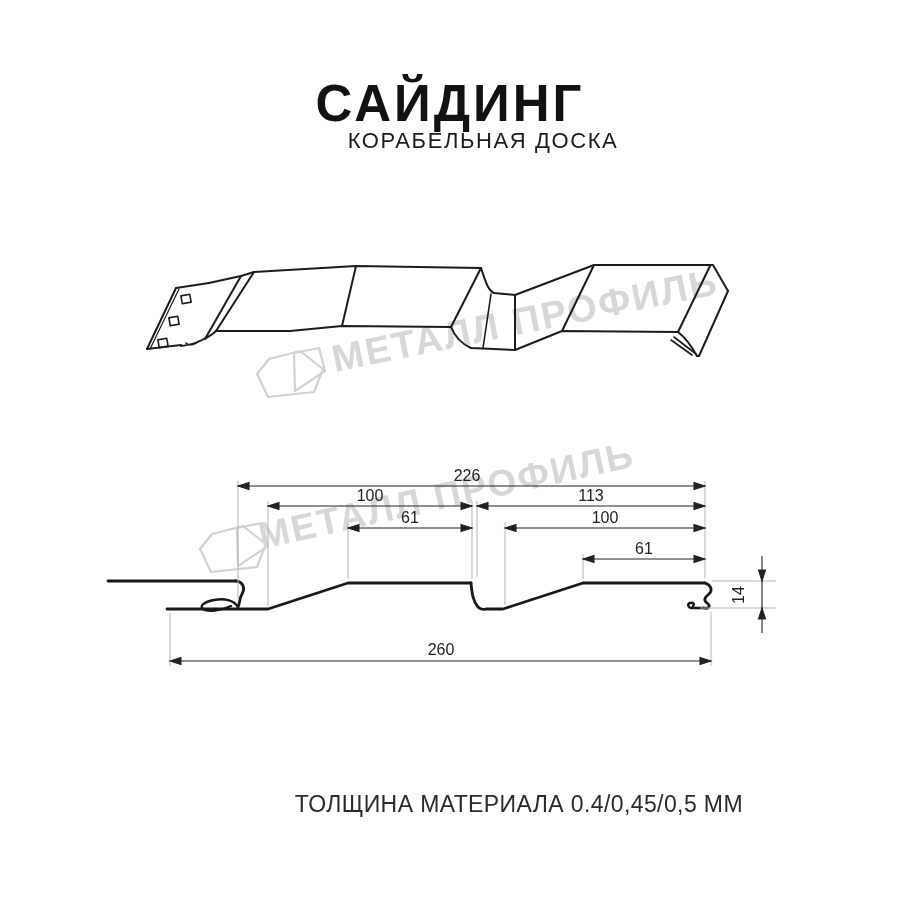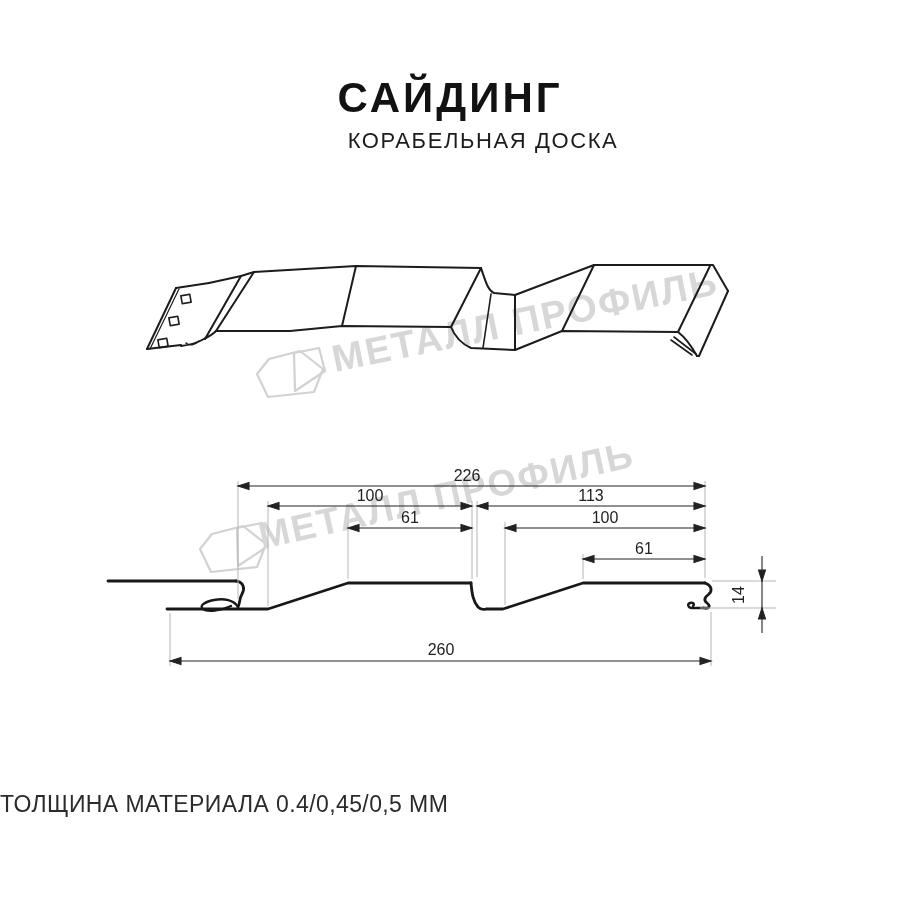--- a/index.html
+++ b/index.html
@@ -1,24 +1,24 @@
 <!DOCTYPE html>
 <html><head>
 <meta charset="utf-8">
 <style>
   html,body{margin:0;padding:0;background:#fff;}
   .page{
     position:relative;width:900px;height:900px;background:#ffffff;overflow:hidden;
     font-family:"Liberation Sans",sans-serif;color:#161616;
   }
   .hdr{position:absolute;left:0;width:900px;text-align:center;}
-  .title{top:74px;font-size:42px;font-weight:700;letter-spacing:3px;color:#121212;}
+  .title{top:74px;font-size:51px;font-weight:700;letter-spacing:3px;color:#121212;}
   .subtitle{top:128px;font-size:22px;font-weight:400;letter-spacing:1.6px;color:#1c1c1c;margin-left:33px;}
   .model{top:157px;font-size:16px;font-weight:400;letter-spacing:0.8px;color:#1c1c1c;}
-  .footer{position:absolute;left:0;top:791px;width:743px;text-align:left;
+  .footer{position:absolute;left:0;top:791px;width:743px;text-align:right;
     font-size:23px;letter-spacing:0.4px;color:#2b2b2b;font-weight:400;}
   svg{position:absolute;left:0;top:0;}
   .wm-text{font-family:"Liberation Sans",sans-serif;font-size:38px;font-weight:700;letter-spacing:2px;fill:#d7d7d7;}
   .wm-text.b{font-size:37px;}
   .dim-num{font-family:"Liberation Sans",sans-serif;font-size:16px;fill:#222222;}
 </style>
 </head>
 <body>
 
 <div class="page">

